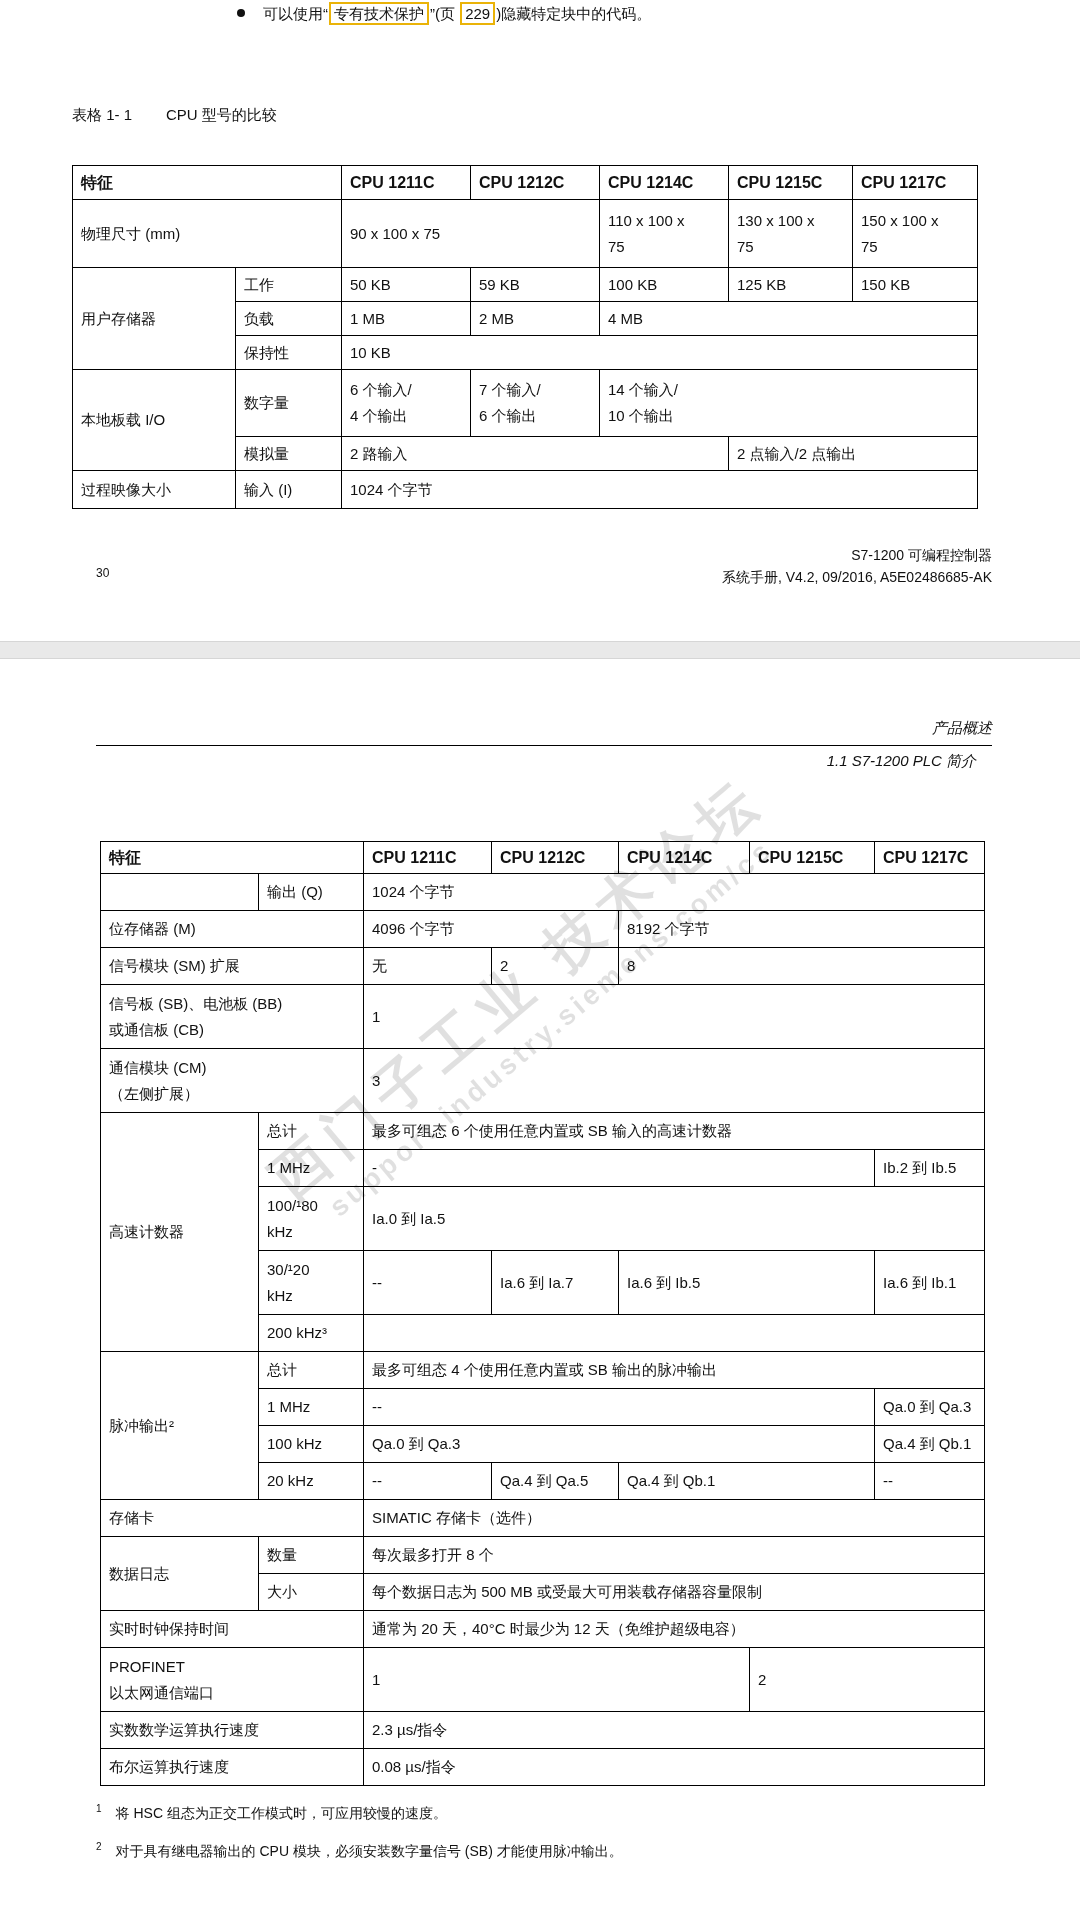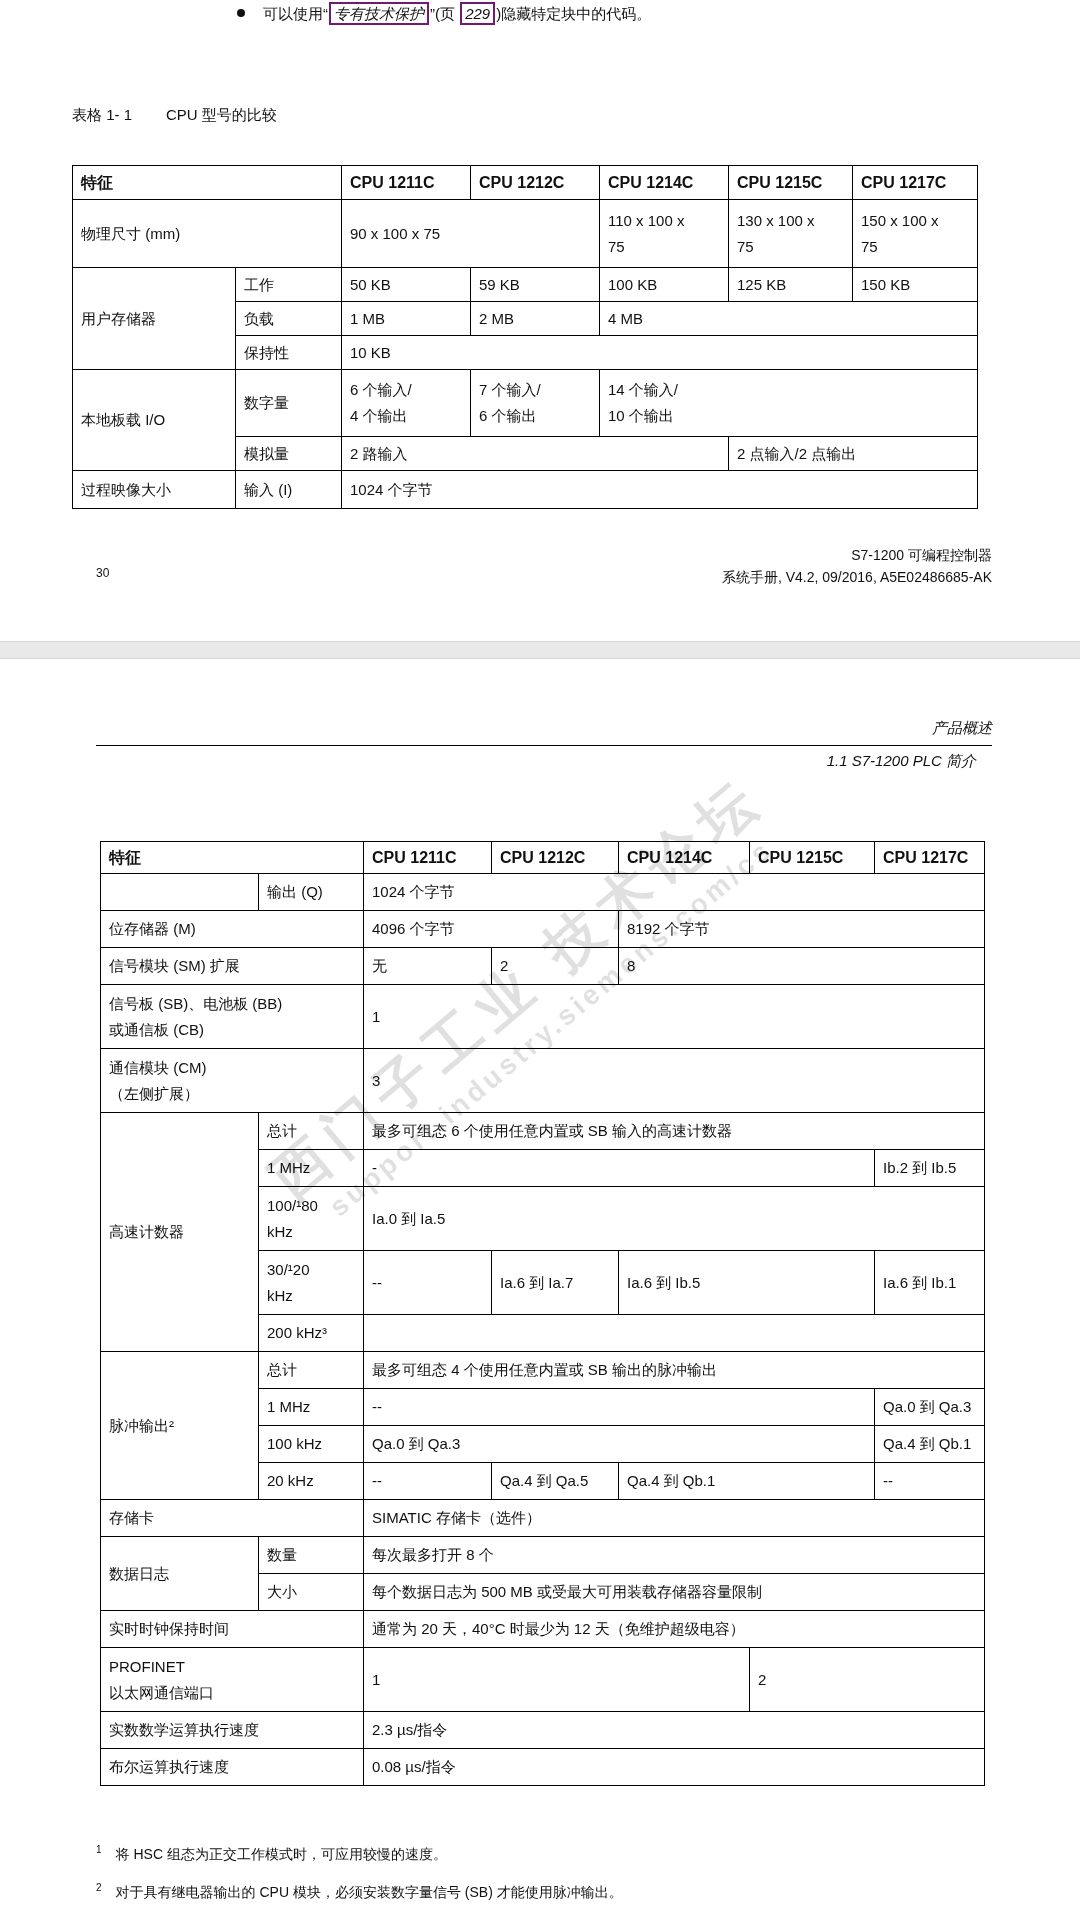--- a/index.html
+++ b/index.html
@@ -2,21 +2,21 @@
 <html><head>
 <meta charset="utf-8">
 <style>
   html,body{margin:0;padding:0;background:#fff;}
   .page{position:relative;width:1080px;height:1920px;background:#ffffff;overflow:hidden;
         font-family:"Liberation Sans","DejaVu Sans",sans-serif;color:#111;}
   
   .bullet{position:absolute;left:237px;font-size:15px;white-space:nowrap;}
   .bullet .dot{display:inline-block;width:8px;height:8px;border-radius:50%;background:#111;
                margin-right:18px;vertical-align:2px;}
-  .linkbox{display:inline-block;border:2px solid #701a75;padding:0 3px;margin:0 1px;line-height:19px;font-style:italic;}
+  .linkbox{display:inline-block;border:2px solid #eab308;padding:0 3px;margin:0 1px;line-height:19px;}
   
   .tcaption{position:absolute;left:72px;top:106px;font-size:15px;}
   .tcaption .cap-num{margin-right:34px;}
   
   table.doc{position:absolute;border-collapse:collapse;table-layout:fixed;margin-top:8px;}
   table.doc th,table.doc td{border:1px solid #000;padding:2px 6px 2px 8px;font-size:15px;
         vertical-align:middle;text-align:left;line-height:26px;white-space:pre-line;
         overflow:hidden;font-weight:normal;}
   table.doc th{font-size:16px;font-weight:bold;line-height:24px;}
   #table1{left:72px;top:157px;width:905px;}
@@ -25,21 +25,21 @@
   .pagenum{position:absolute;left:96px;top:566px;font-size:12px;}
   .footer-right{position:absolute;right:88px;top:544px;text-align:right;font-size:14px;line-height:22px;}
   
   .pagebreak{position:absolute;left:0;top:641px;width:1080px;height:16px;background:#e9e9e9;
              border-top:1px solid #d6d6d6;border-bottom:1px solid #d6d6d6;}
   
   .hdr-right1{position:absolute;right:88px;top:719px;font-size:15px;font-style:italic;}
   .hdr-rule{position:absolute;left:96px;top:745px;width:896px;height:1px;background:#000;}
   .hdr-right2{position:absolute;right:104px;top:752px;font-size:15px;font-style:italic;}
   
-  .footnote{position:absolute;left:96px;width:900px;font-size:14px;line-height:18px;margin-top:41px;}
+  .footnote{position:absolute;left:96px;width:900px;font-size:14px;line-height:18px;}
   .footnote .fnm{font-size:10px;vertical-align:6px;margin-right:14px;}
   #fn1{top:1800px;} #fn2{top:1838px;} #fn3{top:1876px;}
   
   .watermark{position:absolute;left:130px;top:950px;width:800px;text-align:center;
              transform:rotate(-40deg);pointer-events:none;color:rgba(0,0,0,0.12);
              font-weight:bold;z-index:5;}
   .watermark .wm1{font-size:56px;letter-spacing:10px;line-height:66px;}
   .watermark .wm2{font-size:28px;letter-spacing:4px;line-height:40px;}
 </style>
 </head>

